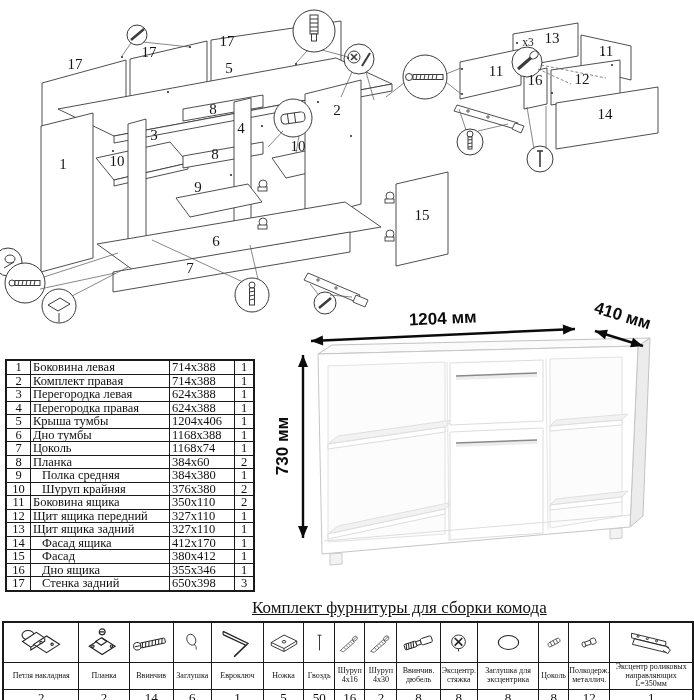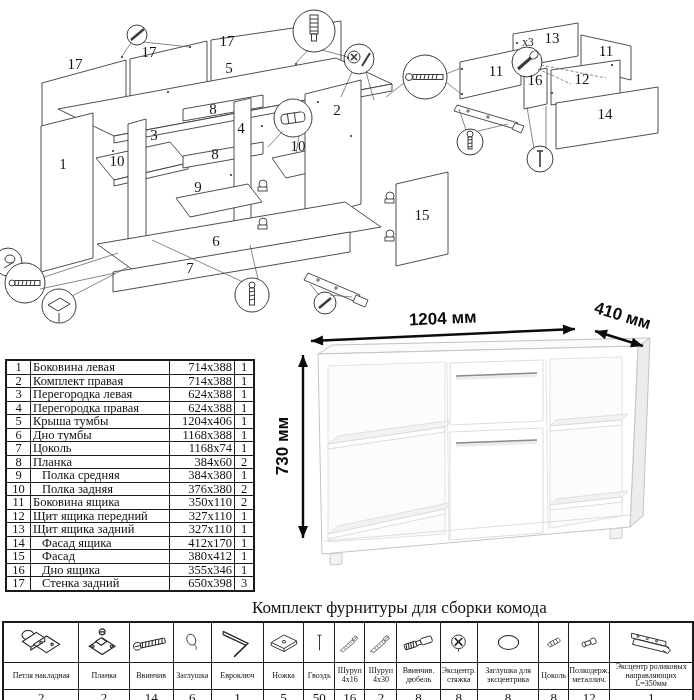--- a/index.html
+++ b/index.html
@@ -7,24 +7,24 @@
         font-family:"Liberation Serif",serif;color:#111;}
   #diagram-svg{position:absolute;left:0;top:0;}
   
   .parts-table{position:absolute;left:5px;top:359px;border-collapse:collapse;table-layout:fixed;
                border:2px solid #1a1a1a;background:#fff;}
   .parts-table td{border:1px solid #1a1a1a;font-size:12.5px;line-height:1;height:12.1px;
                   padding:0 2px;white-space:nowrap;overflow:hidden;}
   .pc-num{text-align:center;width:19px;}
   .pc-name{width:125px;}
   .pc-name.indent{padding-left:11px;}
-  .pc-size{text-align:right;width:60px;}
+  .pc-size{text-align:left;width:60px;}
   .pc-qty{text-align:center;width:14px;}
   
-  .hw-title{position:absolute;left:252px;top:598px;font-size:17px;white-space:nowrap;}
+  .hw-title{position:absolute;left:252px;top:598px;font-size:17px;white-space:nowrap;text-decoration:underline;}
   .hw-table{position:absolute;left:2px;top:621px;border-collapse:collapse;table-layout:fixed;
             border:2px solid #1a1a1a;background:#fff;}
   .hw-table td{border:1px solid #1a1a1a;text-align:center;vertical-align:middle;padding:0;overflow:hidden;}
   .hw-icon-cell{height:39px;}
   .hw-name-cell{height:20px;font-size:8px;line-height:1.08;padding:0 1px;}
   .hw-qty-cell{height:13px;font-size:13px;}
   .hw-svg{display:block;margin:0 auto;}
   
   .plbl{font-family:"Liberation Serif",serif;font-size:15px;fill:#161616;text-anchor:middle;}
   .plbl.small{font-size:11.5px;}
@@ -501,21 +501,21 @@
           <td class="pc-qty">2</td>
         </tr>
         <tr>
           <td class="pc-num">9</td>
           <td class="pc-name indent">Полка средняя</td>
           <td class="pc-size">384x380</td>
           <td class="pc-qty">1</td>
         </tr>
         <tr>
           <td class="pc-num">10</td>
-          <td class="pc-name indent">Полка задняя</td>
+          <td class="pc-name indent">Шуруп крайняя</td>
           <td class="pc-size">376x380</td>
           <td class="pc-qty">2</td>
         </tr>
         <tr>
           <td class="pc-num">11</td>
           <td class="pc-name">Боковина ящика</td>
           <td class="pc-size">350x110</td>
           <td class="pc-qty">2</td>
         </tr>
         <tr>

